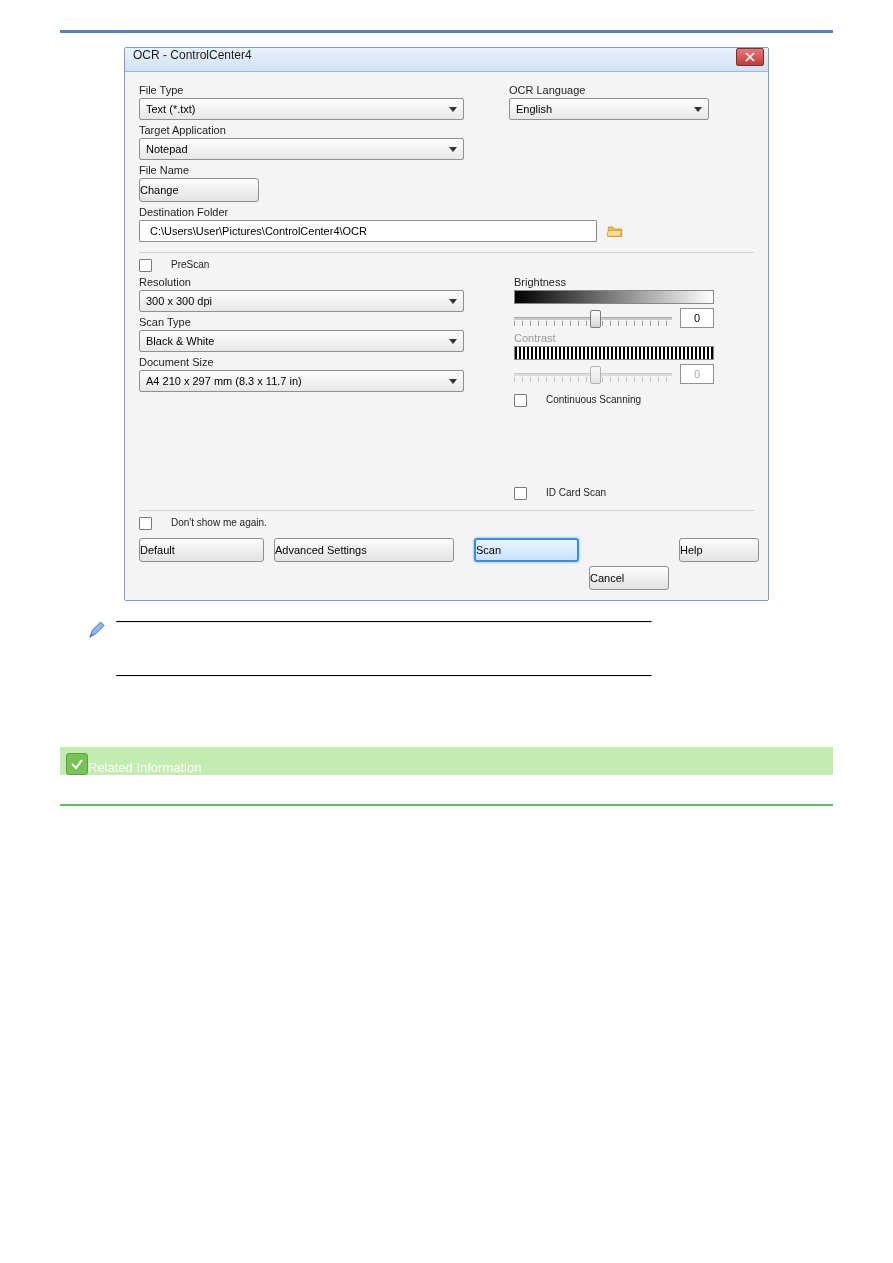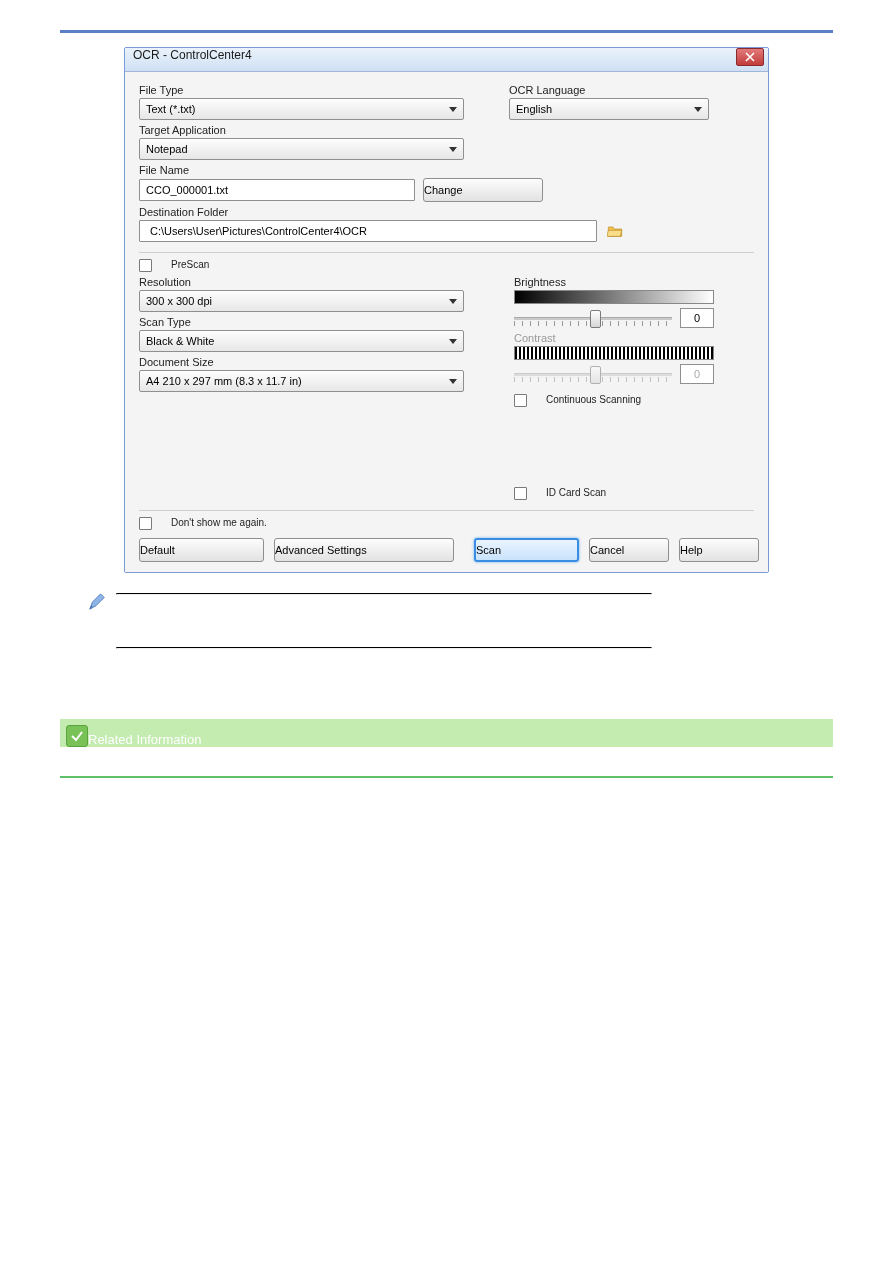--- a/index.html
+++ b/index.html
@@ -139,21 +139,20 @@
       </div>
     </div>
 
     <div class="lbl">Target Application</div>
     <div class="combo" style="width:325px;">
       <span>Notepad</span>
     </div>
 
     <div class="lbl">File Name</div>
     <div style="display:flex; gap:8px; align-items:center;">
-      <input class="textinput" style="width: 276px;" value="CCO_000001.txt">
       <div class="btn" style="width:120px;">
         <span>Change</span>
       </div>
     </div>
 
     <div class="lbl">Destination Folder</div>
     <div style="display:flex; gap:10px; align-items:center;">
       <input class="textinput" style="width: 458px; padding-left: 10px;" value="C:\Users\User\Pictures\ControlCenter4\OCR">
       <svg class="folder-icon" viewBox="0 0 24 20">
         <path d="M2 4 h7 l2 3 h11 v11 h-20 z" fill="#f3c552" stroke="#b98a1f"></path>
@@ -227,21 +226,21 @@
       <div class="btn" style="width:125px;">
         <span>Default</span>
       </div>
       <div class="btn" style="width:180px;">
         <span>Advanced Settings</span>
       </div>
       <div style="flex:1"></div>
       <div class="btn scan-btn" style="width:105px;">
         <span>Scan</span>
       </div>
-      <div class="btn" style="width:80px;">
+      <div class="btn" style="width:80px;margin-top:28px;">
         <span>Cancel</span>
       </div>
       <div class="btn" style="width:80px;">
         <span>Help</span>
       </div>
     </div>
   </div>
 </div>
 
 <div class="notebox">

